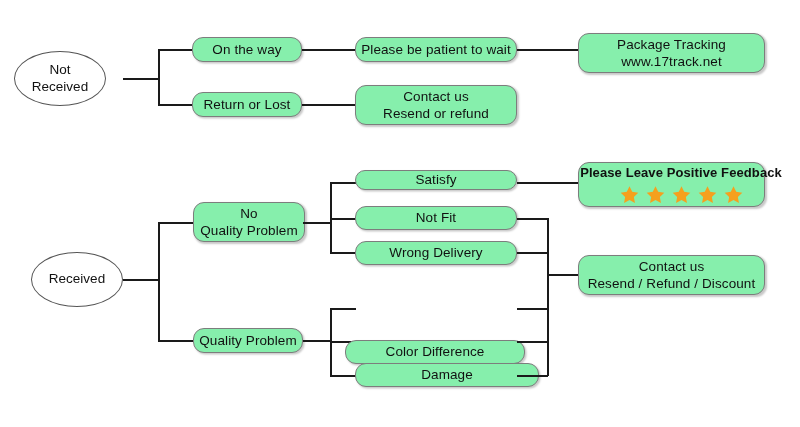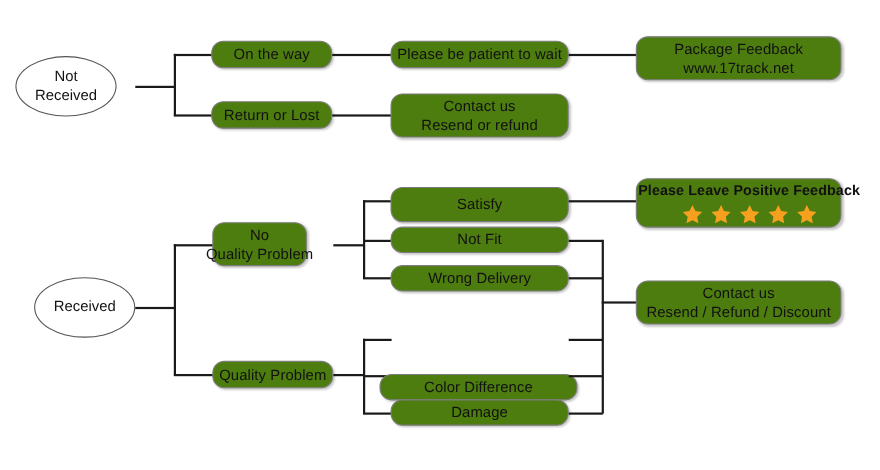--- a/index.html
+++ b/index.html
@@ -23,21 +23,21 @@
     position: absolute;
     background: #1a1a1a;
   }
   .line.h { height: 1.6px; }
   .line.v { width: 1.6px; }
 
   
   .node {
     position: absolute;
     box-sizing: border-box;
-    background: #4d7c0f;
+    background: #86efac;
     border: 1.3px solid #7d7d7d;
     border-radius: 11px;
     display: flex;
     flex-direction: column;
     align-items: center;
     justify-content: center;
     text-align: center;
     color: #111111;
     font-size: 13.5px;
     line-height: 1.28;
@@ -107,75 +107,75 @@
 
   <div class="line h" style="left:302px; top:49px; width:54px;"></div>
 
   <div class="node" style="left:355px; top:37px; width:162px; height:25px;">
     <span class="ln">Please be patient to wait</span>
   </div>
 
   <div class="line h" style="left:517px; top:49px; width:62px;"></div>
 
   <div class="node" style="left:578px; top:33px; width:187px; height:40px;">
-    <span class="ln">Package Feedback</span>
+    <span class="ln">Package Tracking</span>
     <span class="ln">www.17track.net</span>
   </div>
 
   <div class="line h" style="left:302px; top:104px; width:54px;"></div>
 
   <div class="node" style="left:355px; top:85px; width:162px; height:40px;">
     <span class="ln">Contact us</span>
     <span class="ln">Resend or refund</span>
   </div>
 
   <div class="ellipse" style="left:31px; top:252px; width:92px; height:55px;">
     <span class="ln">Received</span>
   </div>
 
   <div class="line h" style="left:123px; top:279px; width:36px;"></div>
   <div class="line v" style="left:158px; top:222px; height:119px;"></div>
   <div class="line h" style="left:158px; top:222px; width:36px;"></div>
   <div class="line h" style="left:158px; top:340px; width:36px;"></div>
 
-  <div class="node" style="left:193px; top:202px; width:86px; height:40px;text-align:center;">
+  <div class="node" style="left:193px; top:202px; width:112px; height:40px;text-align:center;">
     <span class="ln">No</span>
     <span class="ln">Quality Problem</span>
   </div>
 
   <div class="node" style="left:193px; top:328px; width:110px; height:25px;">
     <span class="ln">Quality Problem</span>
   </div>
 
   <div class="line h" style="left:303px; top:222px; width:28px;"></div>
   <div class="line v" style="left:330px; top:182px; height:71px;"></div>
   <div class="line h" style="left:330px; top:182px; width:26px;"></div>
   <div class="line h" style="left:330px; top:218px; width:26px;"></div>
   <div class="line h" style="left:330px; top:252px; width:26px;"></div>
 
-  <div class="node" style="left:355px; top:170px; width:162px; height:32px;">
+  <div class="node" style="left:355px; top:170px; width:162px; height:20px;">
     <span class="ln">Satisfy</span>
   </div>
   <div class="node" style="left:355px; top:241px; width:162px; height:24px;">
     <span class="ln">Wrong Delivery</span>
   </div>
   <div class="node" style="left:355px; top:206px; width:162px; height:24px;">
     <span class="ln">Not Fit</span>
   </div>
 
   <div class="line h" style="left:303px; top:340px; width:28px;"></div>
   <div class="line v" style="left:330px; top:308px; height:68px;"></div>
   <div class="line h" style="left:330px; top:308px; width:26px;"></div>
   <div class="line h" style="left:330px; top:341px; width:26px;"></div>
   <div class="line h" style="left:330px; top:375px; width:26px;"></div>
 
   <div class="node" style="left:345px; top:296px; width:180px; height:24px;margin-top:44px;">
     <span class="ln">Color Difference</span>
   </div>
-  <div class="node" style="left:355px; top:363px; width:162px; height:24px;">
+  <div class="node" style="left:355px; top:363px; width:184px; height:24px;">
     <span class="ln">Damage</span>
   </div>
 
   <div class="line h" style="left:517px; top:182px; width:62px;"></div>
 
   <div class="node" style="left:578px; top:162px; width:187px; height:45px;padding-left:19px;">
     <span class="fb-title">Please Leave Positive Feedback</span>
     <span class="stars">
       <svg class="star" viewBox="0 0 24 24" aria-hidden="true">
           <polygon points="12,1.6 15.4,8.6 23.1,9.7 17.5,15.1 18.9,22.7 12,19.1 5.1,22.7 6.5,15.1 0.9,9.7 8.6,8.6" fill="#f5a01e"></polygon>

